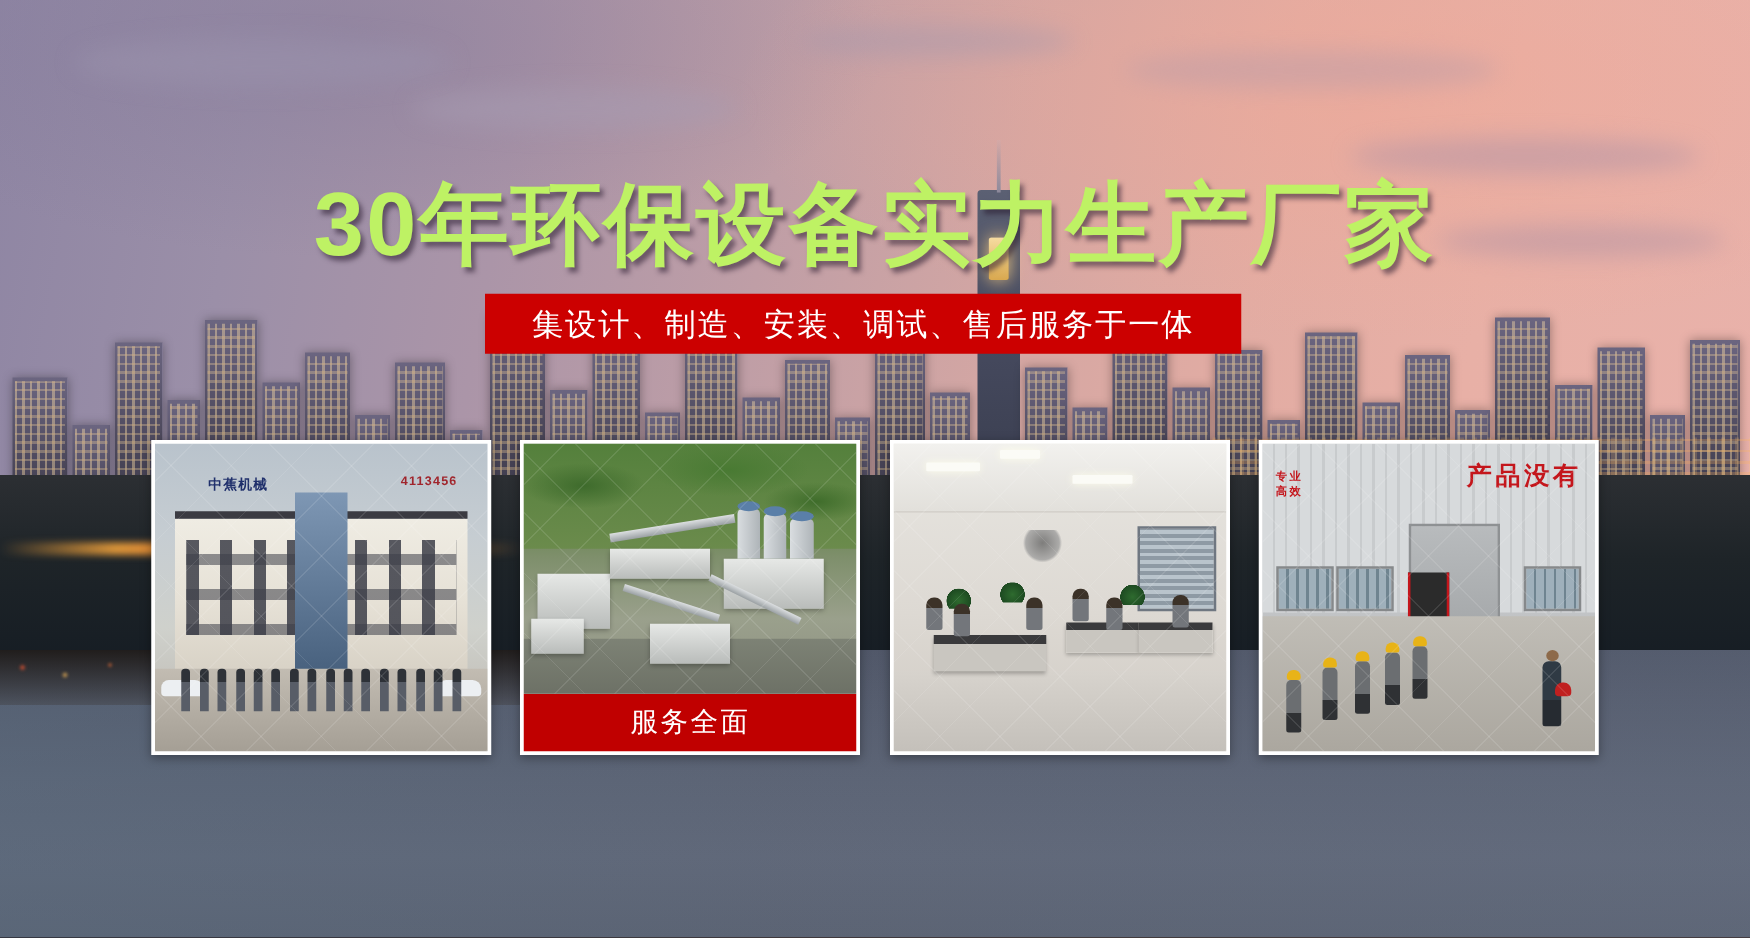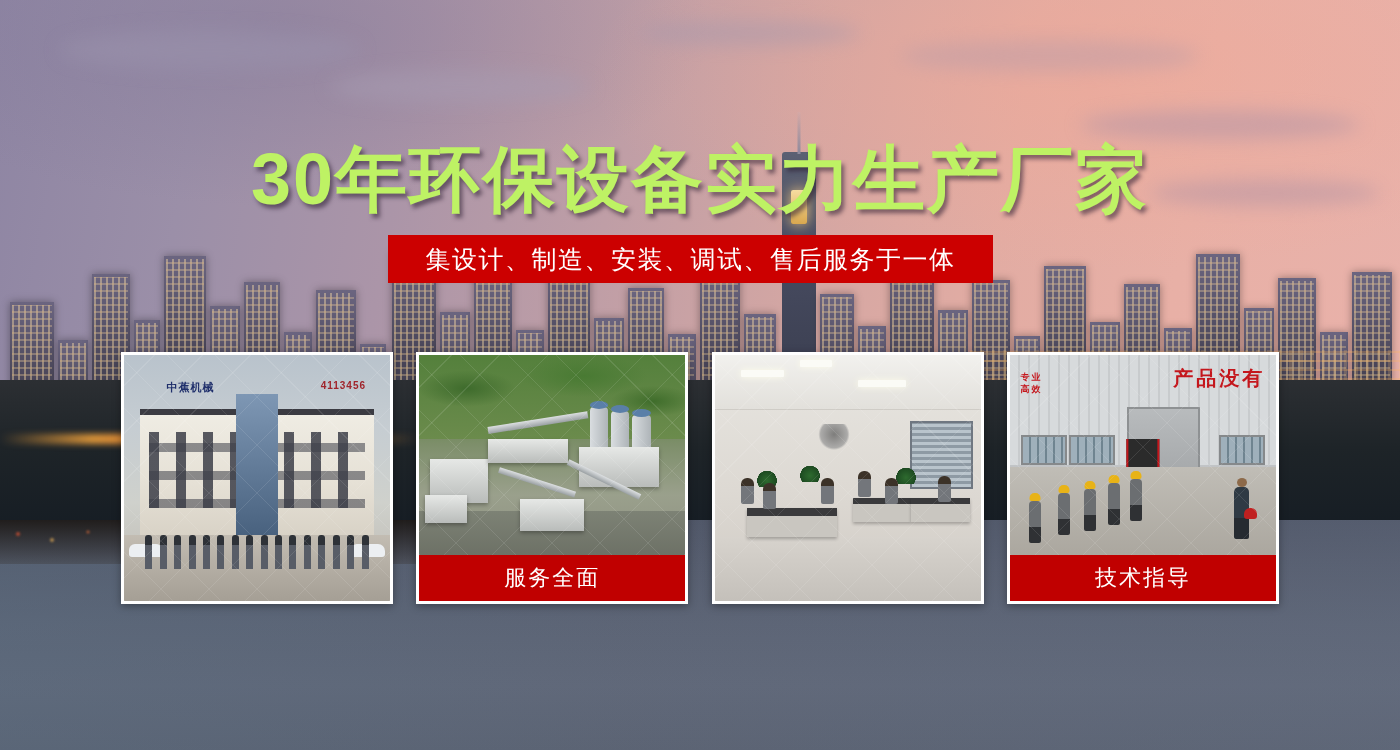--- a/index.html
+++ b/index.html
@@ -546,17 +546,16 @@
         <div class="yard"></div>
         <div class="worker" style="left:7%;bottom:6%;"></div>
         <div class="worker" style="left:18%;bottom:10%;"></div>
         <div class="worker" style="left:28%;bottom:12%;"></div>
         <div class="worker" style="left:37%;bottom:15%;"></div>
         <div class="worker" style="left:45%;bottom:17%;"></div>
         <div class="boss"></div>
         <div class="helmet-red"></div>
         <div class="watermark"></div>
       </div>
-      <div class="cap">技术指导</div>
     </div>
 
   </div>
 </div>
 
 </body></html>

